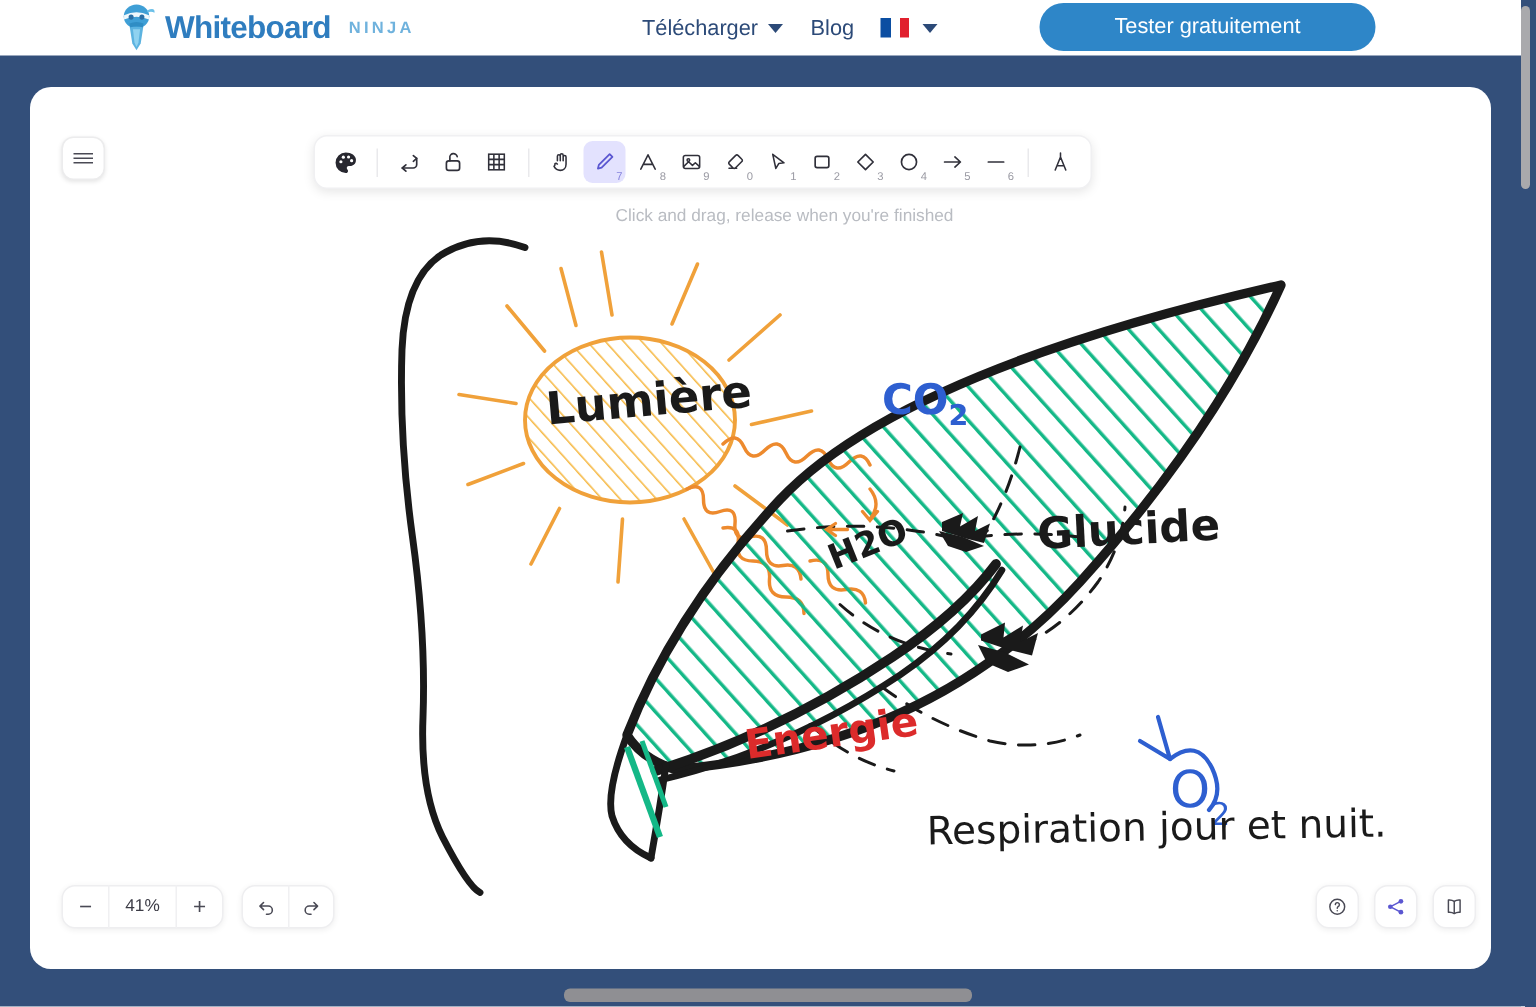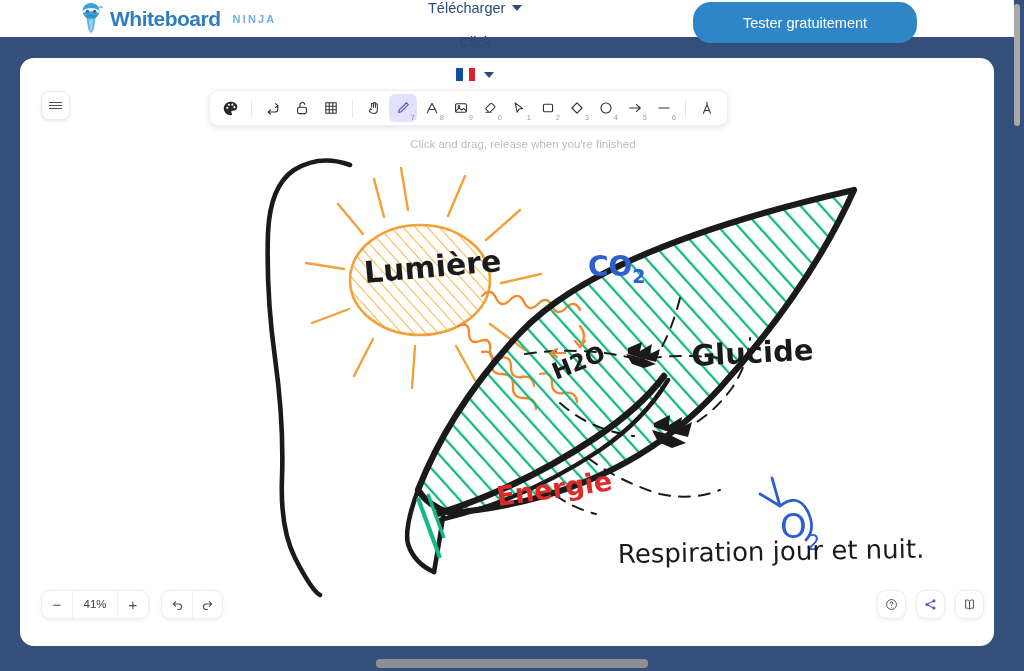--- a/index.html
+++ b/index.html
@@ -15,30 +15,30 @@
   .site-header {
     position: absolute; top: 0; left: 0; width: 1014px; height: 37px;
     background: #ffffff; display: flex; align-items: center;
     z-index: 20;
   }
   .logo-wrap { position: absolute; left: 78px; top: 2px; display: flex; align-items: center; gap: 6px; }
   .logo-mark { width: 26px; height: 33px; display: block; }
   .logo-text { font-size: 21px; font-weight: bold; color: #2f7dbf; letter-spacing: -0.5px; }
   .logo-sub { font-size: 11px; font-weight: bold; color: #6fb2dd; letter-spacing: 2.2px; margin-left: 6px; }
 
-  .nav { position: absolute; left: 428px; top: 0; height: 37px; display: flex; align-items: center; gap: 18px; flex-direction: column; }
+  .nav { position: absolute; left: 428px; top: 0; height: 37px; display: flex; align-items: center; gap: 18px; }
   .nav-item { font-size: 14.5px; color: #2c4a78; display: flex; align-items: center; gap: 7px; cursor: pointer; }
   .caret { width: 0; height: 0; border-left: 5px solid transparent; border-right: 5px solid transparent; border-top: 6px solid #2c4a78; display: inline-block; }
   .flag { width: 19px; height: 13px; display: inline-block; border: 0; }
   .flag i { display: inline-block; width: 6.33px; height: 13px; float: left; }
   .flag .b { background: #0b4ea2; } .flag .w { background: #ffffff; } .flag .r { background: #e1202e; }
   .lang { display: flex; align-items: center; gap: 9px; cursor: pointer; }
 
   .cta {
-    position: absolute; left: 693px; top: 2px; width: 224px; height: 41px;
+    position: absolute; left: 693px; top: 2px; width: 224px; height: 32px;
     background: #2e86c8; color: #ffffff; border-radius: 18px;
     display: flex; align-items: center; justify-content: center;
     font-size: 14.5px; cursor: pointer; border: none;
   }
 
   
   .app-bg { position: absolute; top: 37px; left: 0; width: 1014px; height: 634px; background: #334f7a; }
   .canvas-card {
     position: absolute; top: 58px; left: 20px; width: 974px; height: 588px;
     background: #ffffff; border-radius: 14px; overflow: hidden;
@@ -122,21 +122,21 @@
       <span class="logo-text">Whiteboard</span>
       <span class="logo-sub">NINJA</span>
     </div>
 
     <div class="nav">
       <div class="nav-item">
         <span>Télécharger</span>
         <i class="caret"></i>
       </div>
       <div class="nav-item">
-        <span>Click</span>
+        <span>Blog</span>
       </div>
       <div class="lang">
         <span class="flag">
             <i class="b"></i>
             <i class="w"></i>
             <i class="r"></i>
           </span>
         <i class="caret"></i>
       </div>
     </div>

